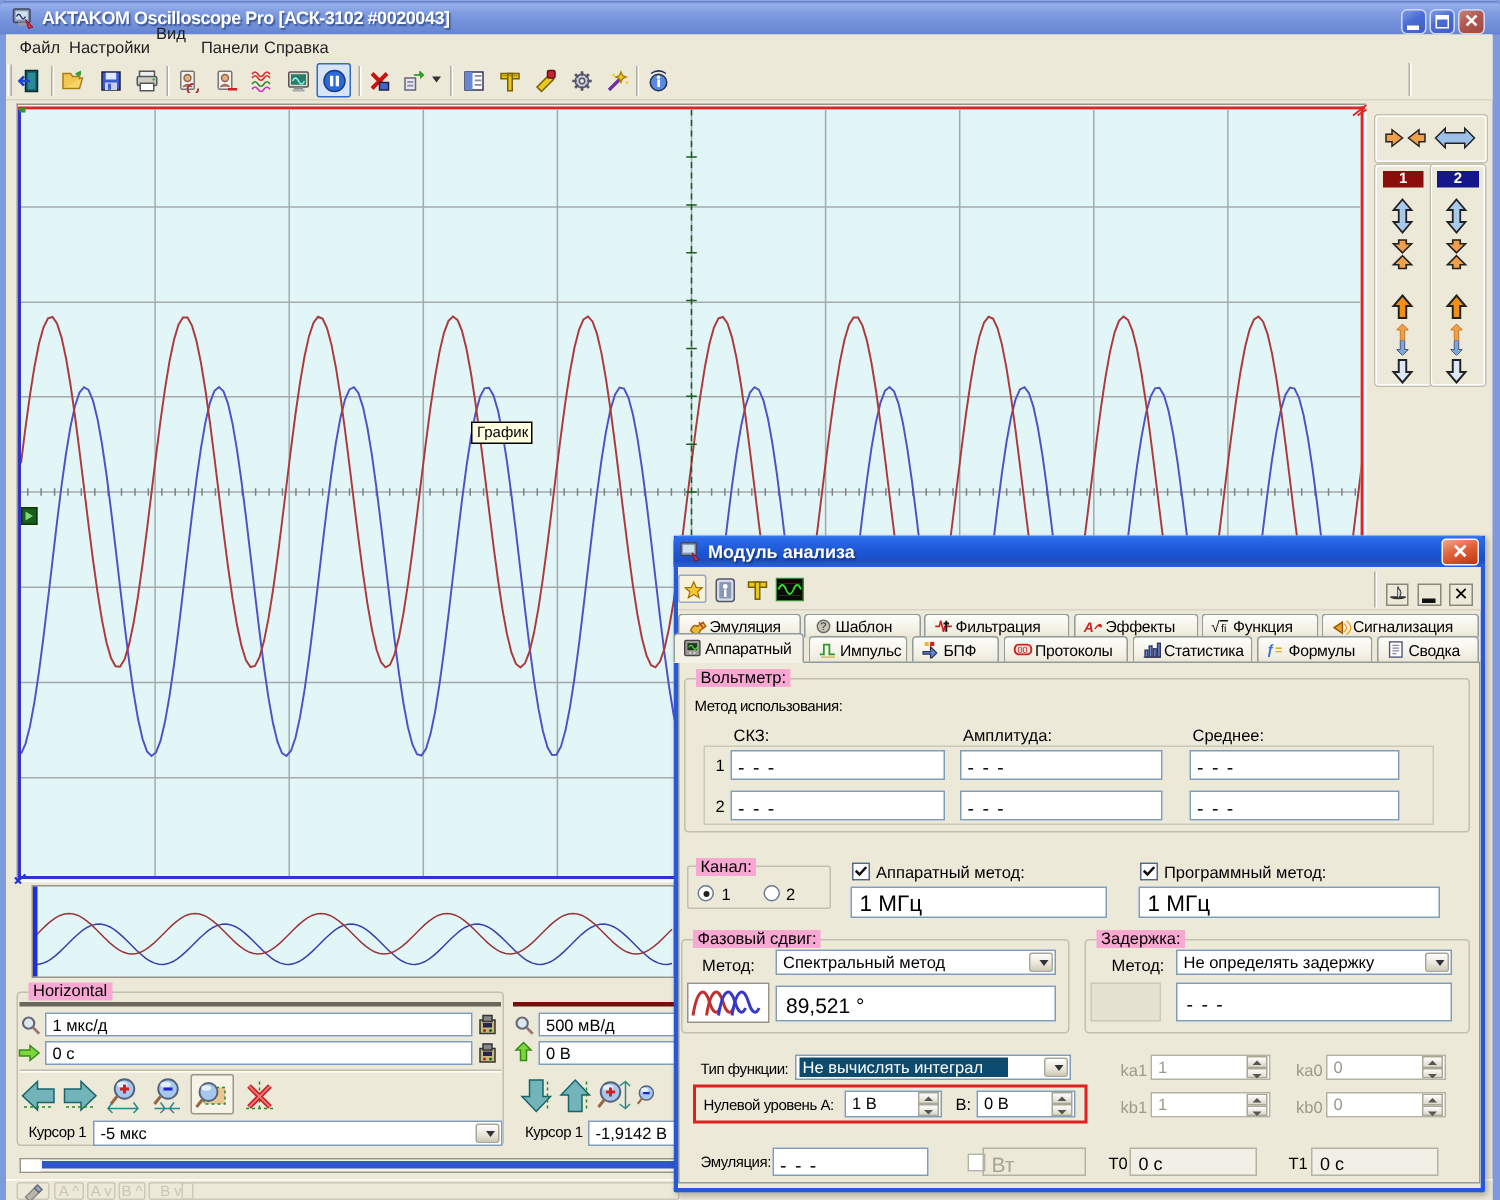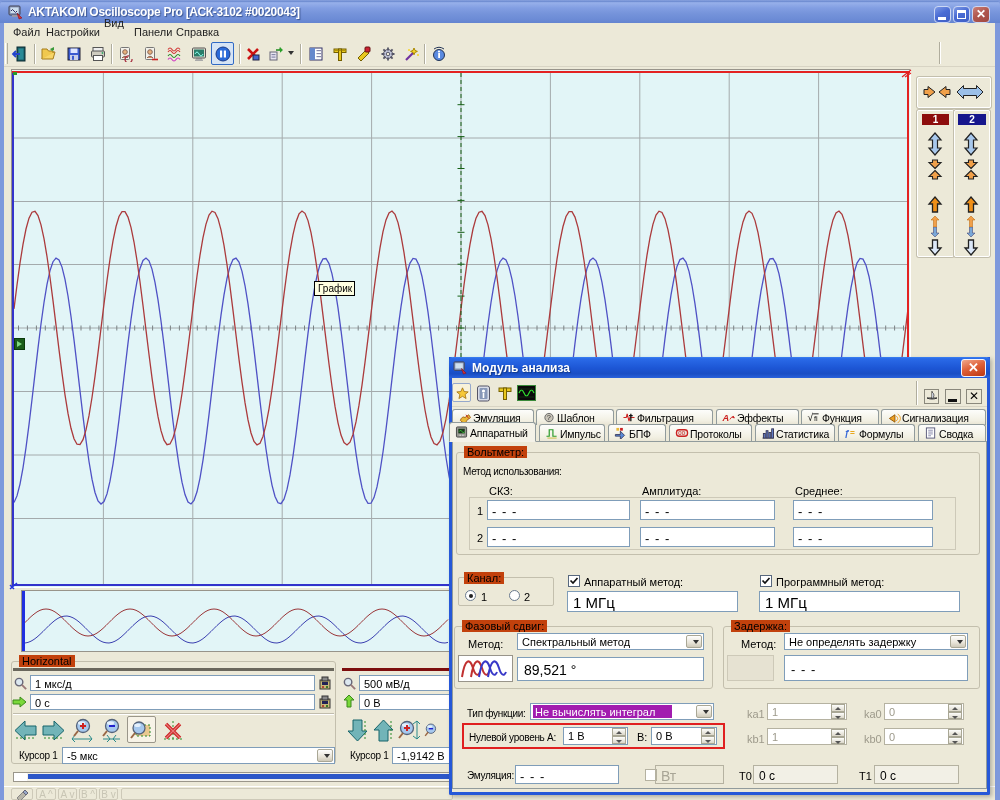--- a/index.html
+++ b/index.html
@@ -1,19 +1,19 @@
 <!DOCTYPE html>
 <html><head><meta charset="utf-8"><style>
 *{margin:0;padding:0;box-sizing:border-box}
 body{width:1000px;height:800px;overflow:hidden;font-family:"Liberation Sans",sans-serif;background:#ece9d8}
 .a{position:absolute}
 #app{position:relative;width:1000px;height:800px;background:#ece9d8;font-size:11px;color:#000}
 .f{position:absolute;background:#fff;border:1px solid #7f9db9;font:11px "Liberation Sans",sans-serif;padding:2px 0 0 4px;overflow:hidden;white-space:nowrap}
 .gb{position:absolute;border:1px solid #c3bfad;border-radius:3px;box-shadow:inset 0 0 0 0 #fff}
-.gl{position:absolute;top:-7px;left:7px;background:#c2410c;padding:0 3px;font-size:11px;white-space:nowrap}
+.gl{position:absolute;top:-7px;left:7px;background:#f9a8d4;padding:0 3px;font-size:11px;white-space:nowrap}
 .cb{position:absolute;width:12px;height:12px;background:#fff;border:1px solid #7b8ca8}
 .dar{position:absolute;right:2px;top:50%;margin-top:-2px;width:0;height:0;border:3.5px solid transparent;border-top:4px solid #333;border-bottom:none}
 .cbtn{position:absolute;right:1px;top:1px;bottom:1px;width:16px;background:linear-gradient(180deg,#fefefe,#e8e4d8 60%,#cfcaba);border:1px solid #a9a795;border-radius:2px}
 .spb{position:absolute;right:1px;width:14px;height:50%;background:linear-gradient(180deg,#fdfdfb,#dcd8ca);border:1px solid #a9a795}
 .lbl{position:absolute;white-space:nowrap;font-size:11px}
 .sm{font-size:10px;letter-spacing:-0.3px}
 .dis{color:#9d9a8b}
 .tab{position:absolute;border:1px solid #919b9c;border-bottom:none;border-radius:3px 3px 0 0;background:linear-gradient(180deg,#fdfdfb,#f2f0e3 70%,#e8e4d3);font-size:11px;white-space:nowrap;overflow:hidden}
 .tabtxt{position:absolute;top:3px;white-space:nowrap;font-size:10.5px;letter-spacing:-0.2px}
 .ticon{position:absolute;top:2px;left:5px;width:14px;height:12px}
@@ -366,21 +366,21 @@
 
 <div class="a" style="left:4px;top:786px;width:991px;height:14px;background:#ece9d8;border-top:1px solid #fff"></div>
 <div class="a" style="left:11px;top:788px;width:22px;height:12px;background:#ece9d8;border:1px solid #cdc9b8;border-radius:2px"></div>
 <svg class="a" style="left:15px;top:789px" width="14" height="11" viewBox="0 0 14 11">
       <path d="M2 9 L8 3 l3 3 -6 6z" fill="#b8b5a8" stroke="#888"></path>
       <path d="M8 3 l2-2 3 3 -2 2z" fill="#98a8c8" stroke="#667"></path>
     </svg>
 <div class="a" style="left:36px;top:788px;width:20px;height:12px;background:#ece9d8;border:1px solid #cdc9b8;border-radius:2px;color:#c8c5b4;font-size:10px;text-align:center">A ^</div>
 <div class="a" style="left:58px;top:788px;width:19px;height:12px;background:#ece9d8;border:1px solid #cdc9b8;border-radius:2px;color:#c8c5b4;font-size:10px;text-align:center">A v</div>
 <div class="a" style="left:79px;top:788px;width:18px;height:12px;background:#ece9d8;border:1px solid #cdc9b8;border-radius:2px;color:#c8c5b4;font-size:10px;text-align:center">B ^</div>
-<div class="a" style="left:99px;top:788px;width:19px;height:12px;background:#ece9d8;border:1px solid #cdc9b8;border-radius:2px;color:#c8c5b4;font-size:10px;text-align:center">B v</div>
+<div class="a" style="left:99px;top:788px;width:30px;height:12px;background:#ece9d8;border:1px solid #cdc9b8;border-radius:2px;color:#c8c5b4;font-size:10px;text-align:center">B v</div>
 <div class="a" style="left:121px;top:788px;width:332px;height:12px;border:1px solid #cdc9b8;border-radius:2px"></div>
 <div class="a" style="left:449px;top:357px;width:541px;height:438px;background:#ece9d8;border:3px solid #2658d8;border-top:none;border-radius:0 0 2px 2px;box-shadow:2px 2px 4px rgba(0,0,0,0.25)"></div>
 <div class="a" style="left:449px;top:357px;width:541px;height:21px;background:linear-gradient(180deg,#3a80f0 0%,#2a6ae8 8%,#1c55d4 55%,#1a4ec4 80%,#2a62dc 100%);border-radius:4px 4px 0 0"></div>
 <svg class="a" style="left:453px;top:360px" width="15" height="15" viewBox="0 0 16 16">
       <rect x="1" y="2" width="11" height="9" rx="1" fill="#8899bb" stroke="#445"></rect>
       <rect x="2.5" y="3.5" width="8" height="5.5" fill="#cfe0ee"></rect>
       <path d="M9 9 l5 5 -3 1 z" fill="#c33" stroke="#801" stroke-width="0.5"></path>
     </svg>
 <div class="a" style="left:472px;top:361px;font-size:12px;font-weight:bold;color:#fff;text-shadow:1px 1px 1px #123a8a">Модуль анализа</div>
 <div class="a" style="left:961px;top:359px;width:25px;height:18px;border-radius:3px;border:1px solid #f0f4ff;background:linear-gradient(160deg,#f0a88c,#e0623a 45%,#bc3610);color:#fff;font:bold 12px 'Liberation Sans';text-align:center;line-height:16px;font-size:13px">✕</div>
@@ -570,21 +570,21 @@
       <div class="gl">Задержка:</div>
     </div>
 <div class="lbl" style="left:741px;top:638px">Метод:</div>
 <div class="f" style="left:784px;top:633px;width:184px;height:17px;padding-top:2px">Не определять задержку<div class="cbtn">
         <div class="dar"></div>
       </div></div>
 <div class="a" style="left:727px;top:655px;width:47px;height:26px;background:#e6e2d2;border:1px solid #cdc9b8"></div>
 <div class="f" style="left:784px;top:655px;width:184px;height:26px;font-size:13px;padding:6px 0 0 6px;letter-spacing:1px">- - -</div>
 <div class="lbl sm" style="left:467px;top:708px">Тип функции:</div>
 <div class="f" style="left:530px;top:703px;width:184px;height:17px;padding:0">
-      <div class="a" style="left:2px;top:1px;width:139px;height:13px;background:#a21caf;color:#fff;padding:1px 0 0 2px">Не вычислять интеграл</div>
+      <div class="a" style="left:2px;top:1px;width:139px;height:13px;background:#0c4a6e;color:#fff;padding:1px 0 0 2px">Не вычислять интеграл</div>
       <div class="cbtn">
         <div class="dar"></div>
       </div>
     </div>
 <div class="lbl dis" style="left:747px;top:708px">ka1</div>
 <div class="f dis" style="left:767px;top:703px;width:80px;height:17px;border-color:#b5b2a1">1<div class="spb" style="top:0">
         <div class="a" style="left:3px;top:2px;width:0;height:0;border:3px solid transparent;border-bottom:3.5px solid #555;border-top:none"></div>
       </div><div class="spb" style="top:50%">
         <div class="a" style="left:3px;top:3px;width:0;height:0;border:3px solid transparent;border-top:3.5px solid #555;border-bottom:none"></div>
       </div></div>

